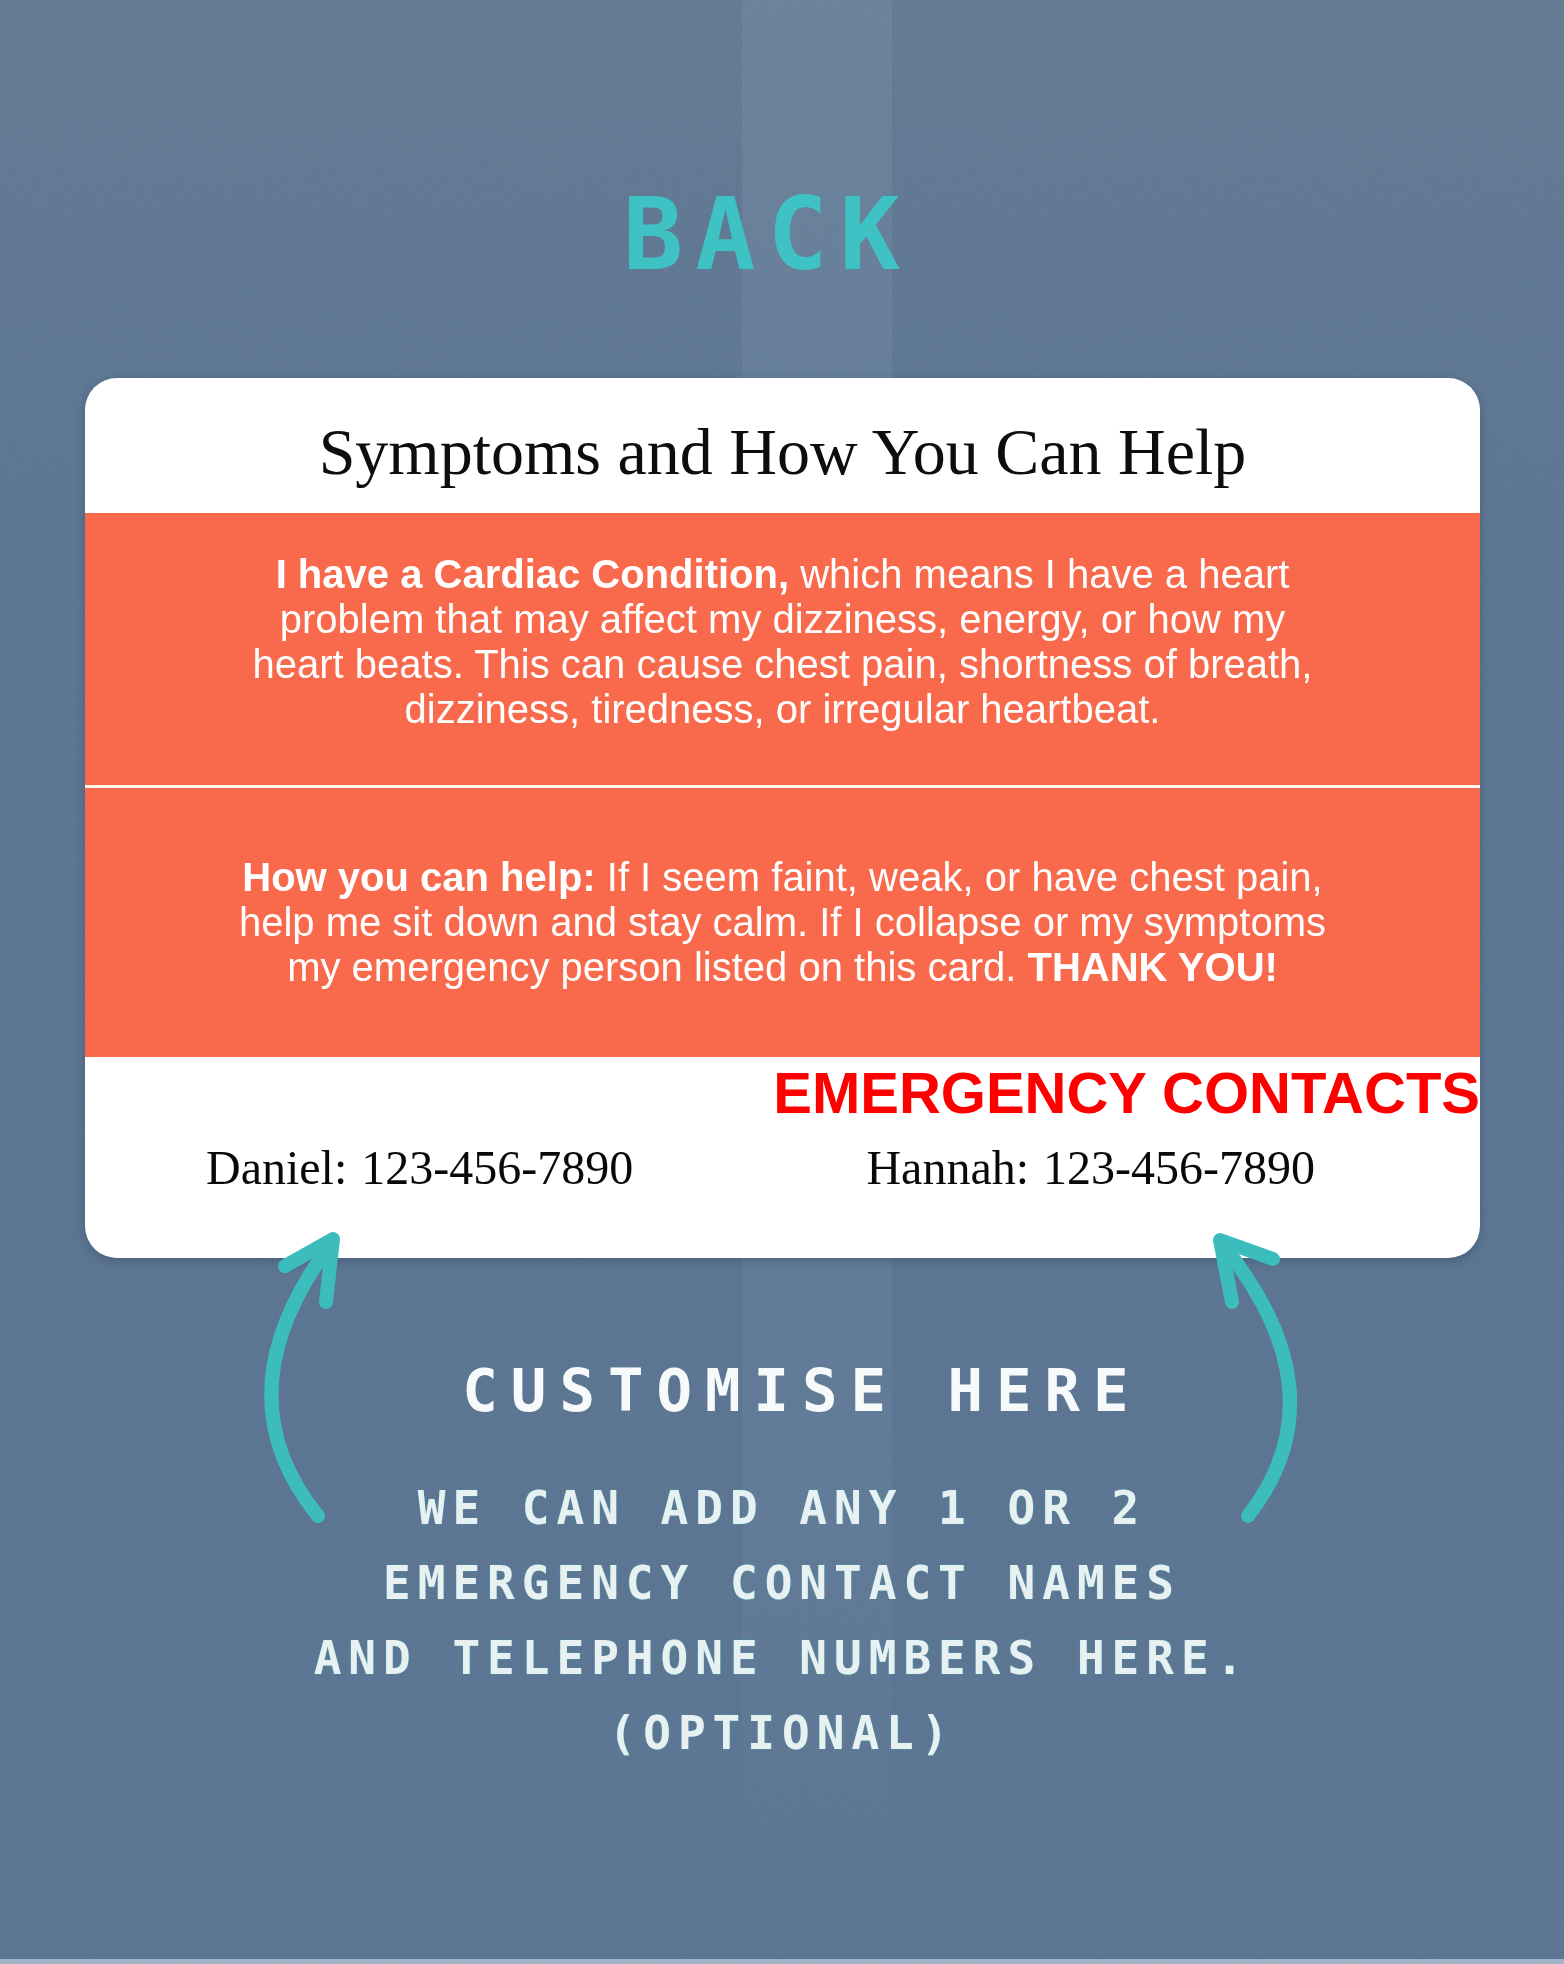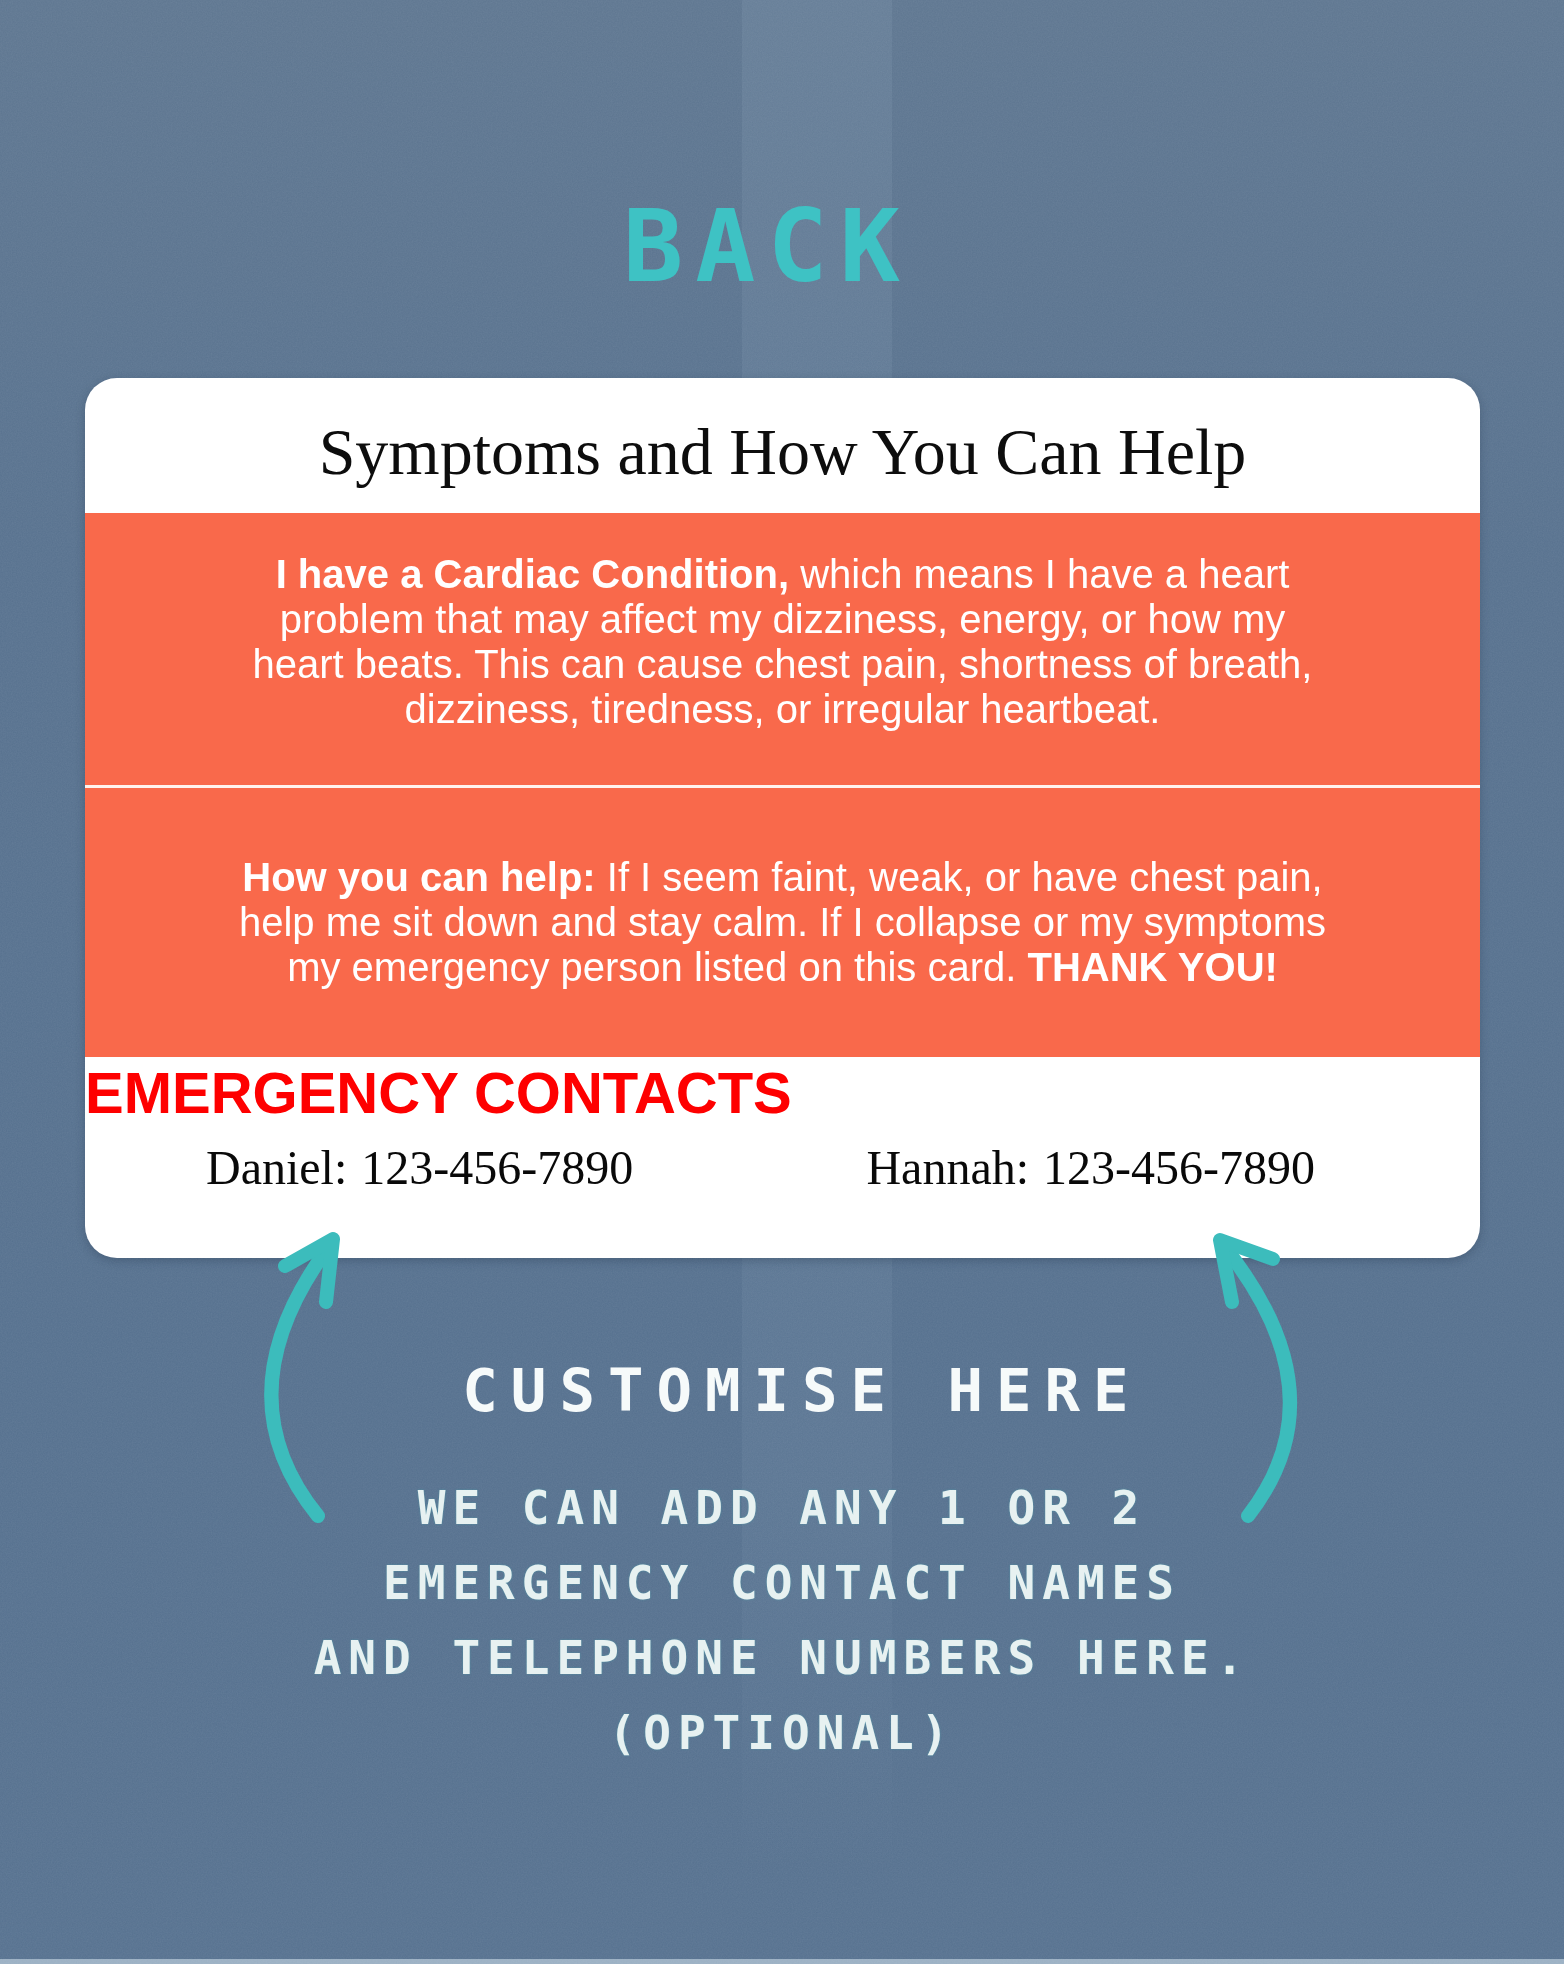--- a/index.html
+++ b/index.html
@@ -19,21 +19,21 @@
     background:linear-gradient(180deg,rgba(173,196,216,0.10),rgba(173,196,216,0.07) 80%,rgba(173,196,216,0));
     pointer-events:none;
   }
   .bottom-edge{
     position:absolute;left:0;bottom:0;width:1564px;height:5px;
     background:rgba(214,228,238,0.55);
   }
   .noise{position:absolute;left:0;top:0;z-index:1;pointer-events:none;}
 
   .back-label{
-    position:absolute;left:0;top:188px;width:1535px;
+    position:absolute;left:0;top:176px;width:1535px;
     text-align:center;
     font-family:"DejaVu Sans Mono",monospace;
     font-weight:bold;font-size:100px;letter-spacing:12px;
     color:#3EC2C4;z-index:2;
   }
 
   .card{
     position:absolute;left:85px;top:378px;width:1395px;height:880px;
     background:#FFFFFF;border-radius:32px;
     box-shadow:0 3px 10px rgba(20,35,55,0.25);
@@ -57,21 +57,21 @@
   }
   .orange-2{top:410px;height:269px;}
   .o-line{
     color:#FFFFFF;font-size:40px;line-height:45px;white-space:nowrap;
     font-family:"Liberation Sans",sans-serif;text-align:center;
   }
   .o-line b{font-weight:bold;margin-top:40px;}
 
   .emergency-heading{
     position:absolute;left:0;top:684px;width:100%;
-    text-align:left;font-weight:bold;font-size:58px;line-height:62px;
+    text-align:right;font-weight:bold;font-size:58px;line-height:62px;
     color:#FE0000;font-family:"Liberation Sans",sans-serif;white-space:nowrap;
   }
   .contacts-row{
     position:absolute;left:0;top:762px;width:100%;
     padding:0 165px 0 121px;box-sizing:border-box;
     display:flex;justify-content:space-between;
     font-family:"Liberation Serif",serif;font-size:48px;line-height:56px;color:#090909;
   }
   .contact{white-space:nowrap;}
   .contact .phone{margin-left:14px;}

